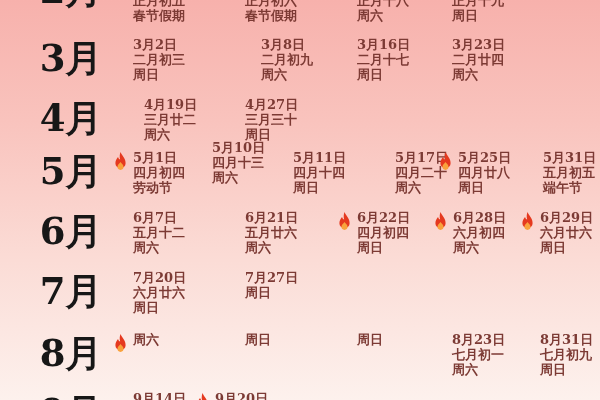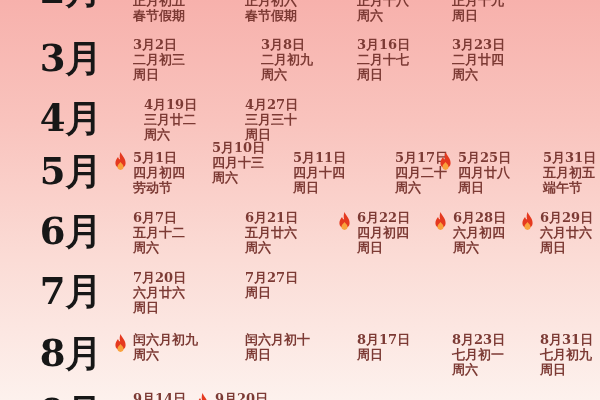--- a/index.html
+++ b/index.html
@@ -192,29 +192,26 @@
         <div class="line">周日</div>
       </div>
       <div class="month-label" style="top: 334px;">8月</div>
       <div class="entry" style="left: 133px; top: 332px;">
         <span class="fire">
           <svg viewBox="0 0 20 22" width="17" height="20" xmlns="http://www.w3.org/2000/svg">
             <path fill="#e5391f" d="M10 0.5C12 5.5 16 7.5 16 13.5A6 6 0 0 1 4 13.5C4 10.5 5.6 8.4 7.1 6.4C7.6 8 8.5 9 9.6 9.2C8.6 6.2 9.1 3.2 10 0.5Z"></path>
             <path fill="#f9a23c" d="M10 21.5A3.6 3.6 0 0 1 6.4 17.9C6.4 15.7 8.5 14.4 10 12.3C11.5 14.4 13.6 15.7 13.6 17.9A3.6 3.6 0 0 1 10 21.5Z"></path>
           </svg>
         </span>
-        <div class="line">闰六月初九</div>
         <div class="line">周六</div>
       </div>
       <div class="entry" style="left: 245px; top: 332px;">
-        <div class="line">闰六月初十</div>
         <div class="line">周日</div>
       </div>
       <div class="entry" style="left: 357px; top: 332px;">
-        <div class="line">8月17日</div>
         <div class="line">周日</div>
       </div>
       <div class="entry" style="left: 452px; top: 332px;">
         <div class="line">8月23日</div>
         <div class="line">七月初一</div>
         <div class="line">周六</div>
       </div>
       <div class="entry" style="left: 540px; top: 332px;">
         <div class="line">8月31日</div>
         <div class="line">七月初九</div>

